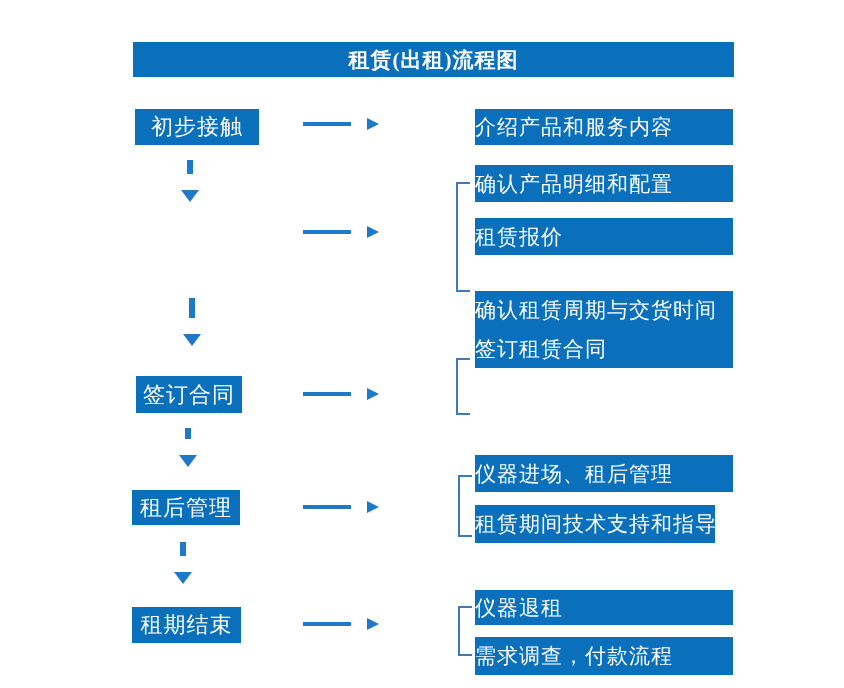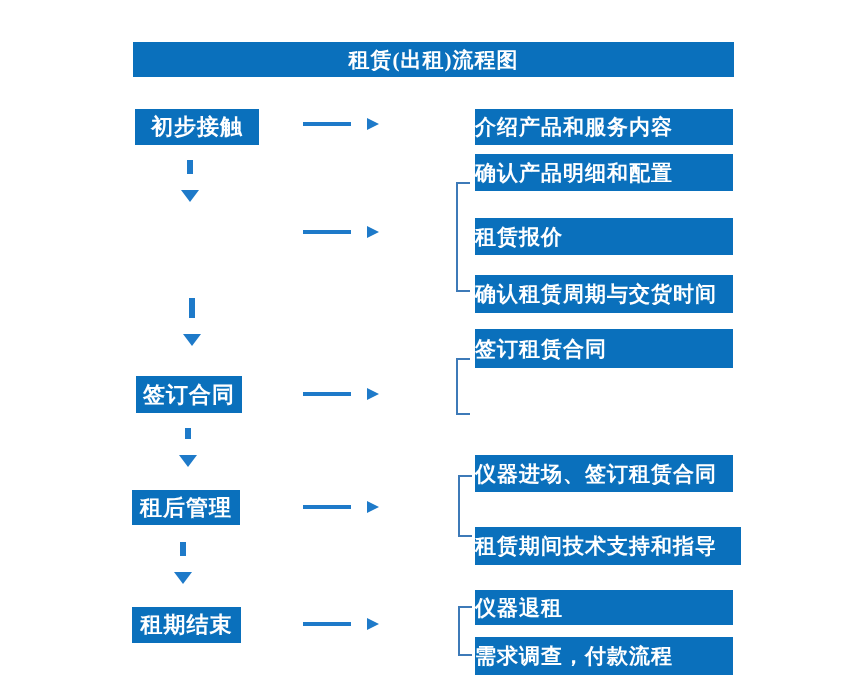--- a/index.html
+++ b/index.html
@@ -16,21 +16,21 @@
   }
   .title-bar{
     position:absolute;left:101px;top:10px;width:601px;height:35px;
     background:var(--box-blue);color:var(--text);
     display:flex;align-items:center;justify-content:center;
     font-size:21px;font-weight:bold;letter-spacing:1px;
   }
   .box{
     position:absolute;background:var(--box-blue);color:var(--text);
     display:flex;align-items:center;
-    font-size:21px;font-weight:bold;letter-spacing:1px;
+    font-size:21px;font-weight:normal;letter-spacing:1px;
     white-space:nowrap;
     text-align:right;
   }
   .step{justify-content:center;font-size:22px;}
   .detail{justify-content:flex-start;padding-left:0;}
   .varrow{
     position:absolute;width:18px;
     display:flex;flex-direction:column;align-items:center;
   }
   .varrow .shaft{flex:1;width:6px;background:var(--arrow-blue);}
@@ -103,22 +103,22 @@
     <i class="shaft"></i>
     <i class="head"></i>
   </div>
 
   <div class="bracket" style="left:424px;top:150px;height:110px"></div>
   <div class="bracket" style="left:424px;top:326px;height:57px"></div>
   <div class="bracket" style="left:426px;top:443px;height:62px"></div>
   <div class="bracket" style="left:426px;top:574px;height:50px"></div>
 
   <div class="box detail" style="left:443px;top:77px;width:258px;height:36px">介绍产品和服务内容</div>
-  <div class="box detail" style="left:443px;top:122px;width:258px;height:37px">确认产品明细和配置</div>
+  <div class="box detail" style="left:443px;top:133px;width:258px;height:37px">确认产品明细和配置</div>
   <div class="box detail" style="left:443px;top:186px;width:258px;height:37px">租赁报价</div>
-  <div class="box detail" style="left:443px;top:243px;width:258px;height:38px">确认租赁周期与交货时间</div>
+  <div class="box detail" style="left:443px;top:259px;width:258px;height:38px">确认租赁周期与交货时间</div>
   <div class="box detail" style="left:443px;top:297px;width:258px;height:39px">签订租赁合同</div>
-  <div class="box detail" style="left:443px;top:423px;width:258px;height:37px">仪器进场、签订租赁合同</div>
-  <div class="box detail" style="left:443px;top:495px;width:266px;height:38px">租赁期间技术支持和指导</div>
+  <div class="box detail" style="left:443px;top:423px;width:258px;height:37px">仪器进场、租后管理</div>
+  <div class="box detail" style="left:443px;top:473px;width:240px;height:38px">租赁期间技术支持和指导</div>
   <div class="box detail" style="left:443px;top:558px;width:258px;height:35px">仪器退租</div>
   <div class="box detail" style="left:443px;top:605px;width:258px;height:38px">需求调查，付款流程</div>
 
 </div>
 
 </body></html>

